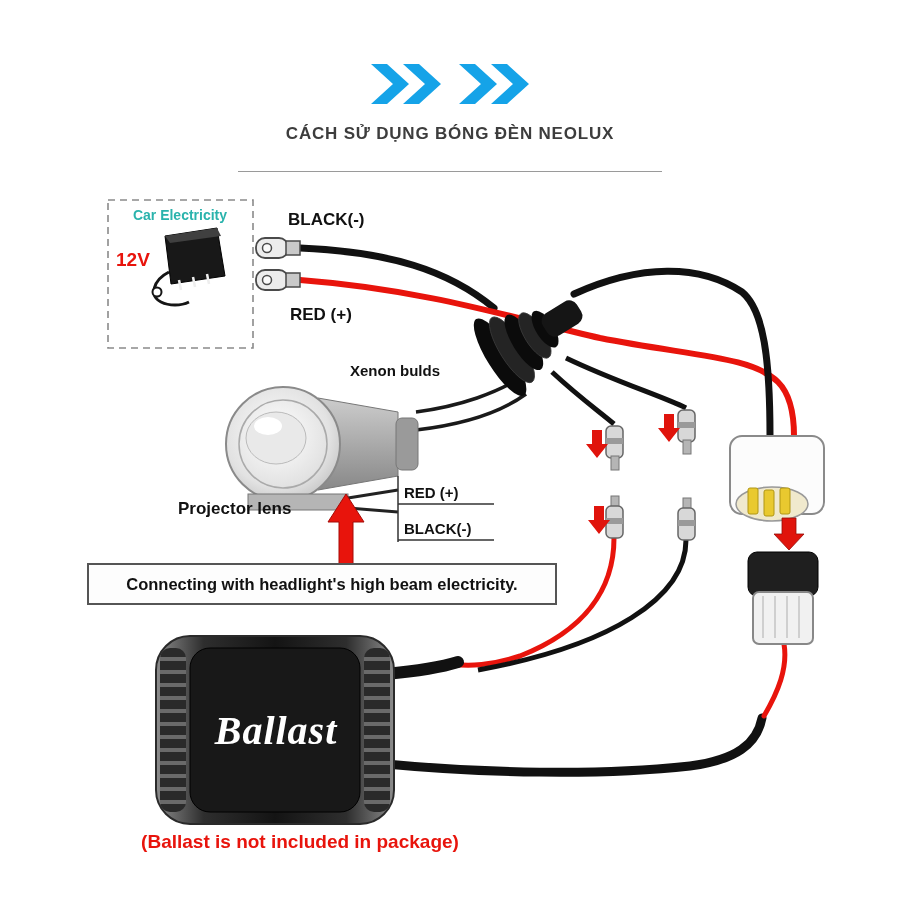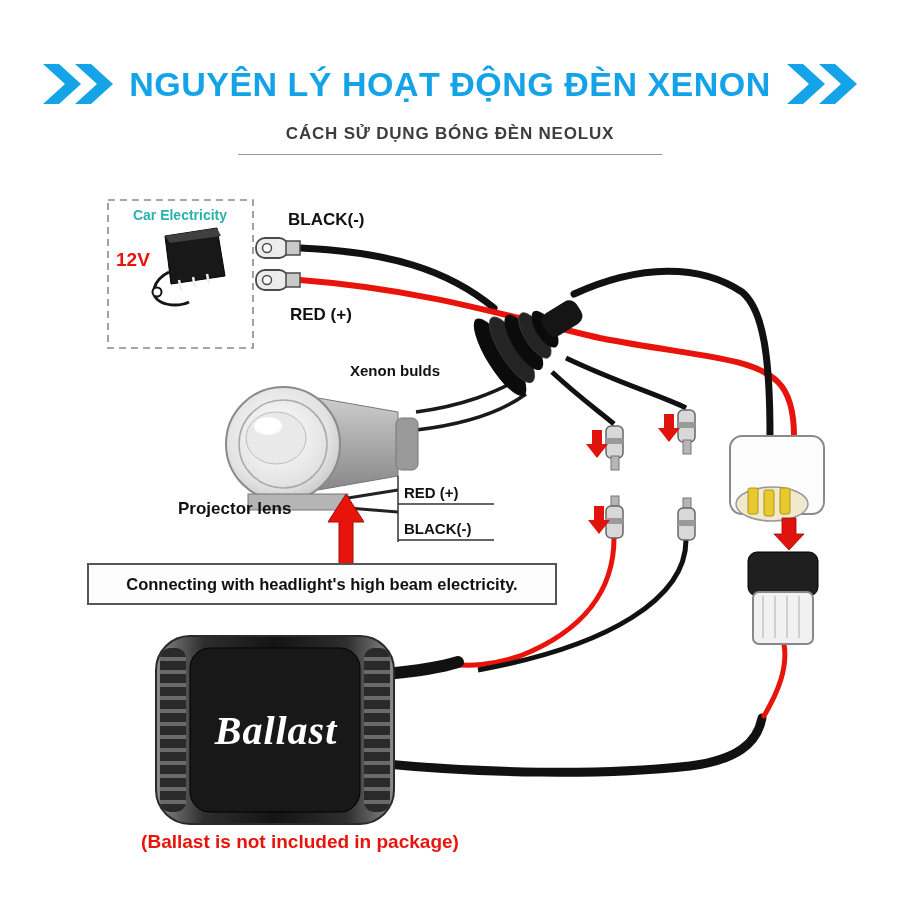--- a/index.html
+++ b/index.html
@@ -11,21 +11,21 @@
     position:absolute;top:64px;left:0;width:900px;
     display:flex;align-items:center;justify-content:center;gap:14px;
   }
   .title{
     margin:0;font-size:34px;font-weight:800;color:#15a3e8;
     letter-spacing:0.5px;white-space:nowrap;
   }
   .chev{display:block;}
   .subwrap{position:absolute;top:124px;left:0;width:900px;text-align:center;}
   .subtitle{
-    display:inline-block;min-width:424px;padding-bottom:10px;
+    display:inline-block;min-width:424px;padding-bottom:27px;
     border-bottom:1.5px solid #9a9a9a;
     font-size:17px;font-weight:bold;color:#3d3d3d;letter-spacing:0.8px;
   }
   .diagram{position:absolute;top:160px;left:0;}
   text{font-family:"Liberation Sans", sans-serif;}
   .lbl{font-weight:bold;fill:#111111;}
   .teal{fill:#2ab3ac;font-weight:bold;}
   .red-txt{fill:#e8140c;font-weight:bold;}
   .ballast-txt{
     font-family:"Liberation Serif", serif;font-style:italic;font-weight:bold;
@@ -33,21 +33,20 @@
   }
 </style>
 </head>
 <body>
 
 <div class="header">
   <svg class="chev" width="74" height="40" viewBox="0 0 74 40">
     <polygon points="2,0 18,0 40,20 18,40 2,40 24,20" fill="#15a3e8"></polygon>
     <polygon points="34,0 50,0 72,20 50,40 34,40 56,20" fill="#15a3e8"></polygon>
   </svg>
-  <h1 class="title">NGUYÊN LÝ HOẠT ĐỘNG ĐÈN XENON</h1>
   <svg class="chev" width="74" height="40" viewBox="0 0 74 40">
     <polygon points="2,0 18,0 40,20 18,40 2,40 24,20" fill="#15a3e8"></polygon>
     <polygon points="34,0 50,0 72,20 50,40 34,40 56,20" fill="#15a3e8"></polygon>
   </svg>
 </div>
 
 <div class="subwrap">
   <div class="subtitle">CÁCH SỬ DỤNG BÓNG ĐÈN NEOLUX</div>
 </div>
 

